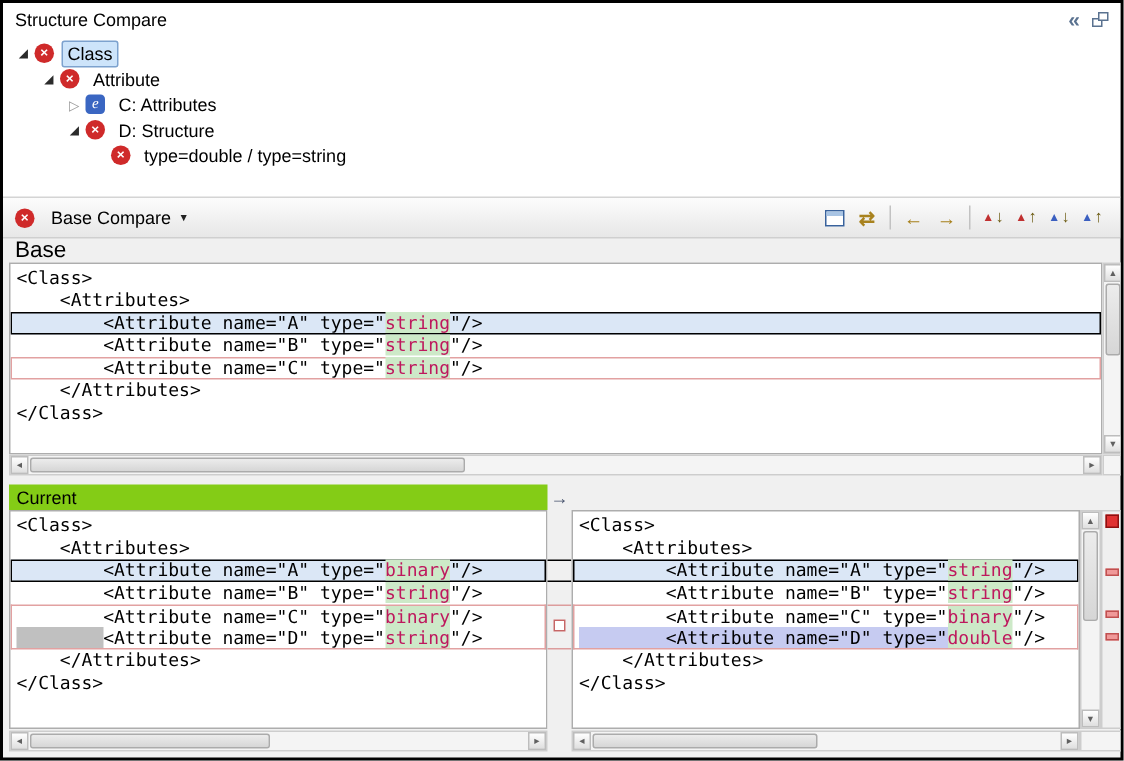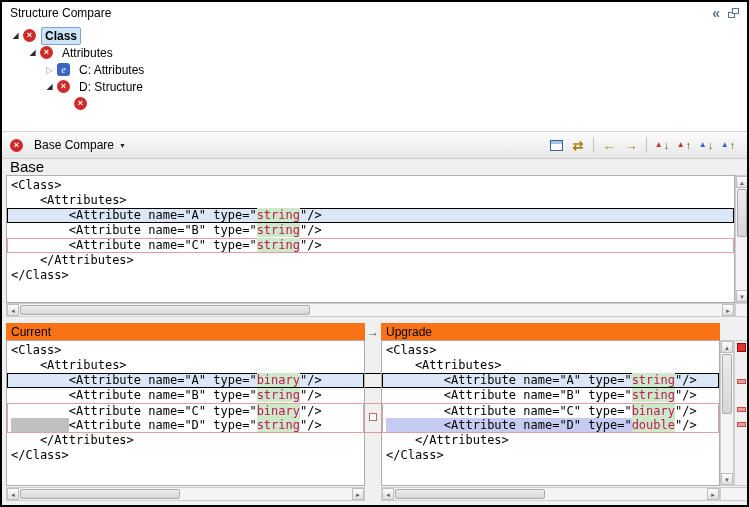--- a/index.html
+++ b/index.html
@@ -22,42 +22,42 @@
   .tree-row { height:17px; display:flex; align-items:center; font-size:12px; color:#000; }
   .expander { width:15px; text-align:center; font-size:8px; color:#2b2b2b; flex:none; }
   .expander.collapsed { color:#9a9a9a; font-size:9px; }
   .node-icon { width:13px; height:13px; margin-right:5px; display:inline-flex; flex:none;
                align-items:center; justify-content:center; }
   .change-icon { background:#cf2a2a; border-radius:50%; color:#fff; font-size:9px;
                  font-weight:bold; line-height:1; }
   .element-icon { background:#3a66c2; border-radius:3px; color:#fff; font-size:10px;
                   font-style:italic; font-family:"Liberation Serif", serif; line-height:1; }
   .tree-label { padding:1px 3px; border:1px solid transparent; border-radius:2px; }
-  .tree-label.selected { background:#cde4fa; border-color:#7da2ce;font-weight:bold; }
+  .tree-label.selected { background:#cde4fa; border-color:#7da2ce; }
 
   
   .tc-header { position:absolute; left:0; top:130px; width:745px; height:27px;
                background:linear-gradient(#fcfcfc,#e7e7e7); border-bottom:1px solid #cfcfcf;
                display:flex; align-items:center; padding:0 8px; }
   .tc-title { font-size:12px; margin-left:6px; }
   .dropdown-arrow { font-size:7px; margin-left:5px; color:#222; }
   .toolbar { margin-left:auto; display:flex; align-items:center; }
   .tool-btn { width:22px; height:20px; display:inline-flex; align-items:center;
               justify-content:center; border-radius:2px; font-size:13px; }
   .tool-sep { width:1px; height:16px; background:#c2c2c2; margin:0 4px; display:inline-block; }
   .pane-glyph { width:13px; height:11px; border:1px solid #39629c; background:#fff;
                 position:relative; display:inline-block; }
   .pane-glyph::before { content:""; position:absolute; left:0; top:0; right:0; height:3px; background:#a8c4e4; }
   .nav-delta { font-size:8px; margin-right:1px; line-height:1; }
   .nav-arrow { font-size:11px; color:#6b5a10; line-height:1; }
 
   
   .section-label { position:absolute; font-size:15px; height:16px; line-height:16px; color:#000; }
   .pane-header { position:absolute; font-size:12px; display:flex; align-items:center;
-                 padding:0 5px; background:#f97316; }
+                 padding:0 5px; background:#84cc16; }
   .center-header { position:absolute; display:flex; align-items:center; justify-content:center; }
   .center-icon { font-size:12px; color:#44506b; font-weight:bold; }
 
   
   .code-pane { position:absolute; background:#fff; border:1px solid #adadad;
                padding-top:2px; overflow:hidden; }
   .code-line { height:15px; line-height:15px; font-family:"DejaVu Sans Mono", monospace;
                font-size:12px; white-space:pre; padding-left:4px; color:#000; }
   .code-line.selected { background:#dbe7f6; border:1px solid #000; line-height:13px; padding-left:3px; }
   .code-line.pink-top { border:1px solid #e2a1a1; border-bottom:none; line-height:14px; padding-left:3px; }
@@ -105,35 +105,36 @@
     </div>
     <div class="tree">
         <div class="tree-row" style="padding-left: 6px;">
           <span class="expander">◢</span>
           <span class="node-icon change-icon">×</span>
           <span class="tree-label selected">Class</span>
         </div>
         <div class="tree-row" style="padding-left: 23px;">
           <span class="expander">◢</span>
           <span class="node-icon change-icon">×</span>
-          <span class="tree-label">Attributes</span>
+          <span class="tree-label">Attribute</span>
         </div>
         <div class="tree-row" style="padding-left: 40px;">
           <span class="expander collapsed">▷</span>
           <span class="node-icon element-icon">e</span>
           <span class="tree-label">C: Attributes</span>
         </div>
         <div class="tree-row" style="padding-left: 40px;">
           <span class="expander">◢</span>
           <span class="node-icon change-icon">×</span>
           <span class="tree-label">D: Structure</span>
         </div>
         <div class="tree-row" style="padding-left: 57px;">
           <span class="expander"></span>
           <span class="node-icon change-icon">×</span>
+          <span class="tree-label">type=double / type=string</span>
         </div>
       </div>
   </div>
 
   <div class="tc-header">
     <span class="node-icon change-icon">×</span>
     <span class="tc-title">Base Compare</span>
     <span class="dropdown-arrow">▼</span>
     <span class="toolbar">
         <span class="tool-btn">
@@ -186,23 +187,20 @@
     <span class="sb-btn" style="right:0; top:0; width:12px; height:12px;">▸</span>
   </div>
   <div class="sb-corner" style="left:733px; top:301px; width:14px; height:14px;"></div>
 
   <div class="pane-header" style="left:4px; top:321px; width:359px; height:17px;">
     <span>Current</span>
   </div>
   <div class="center-header" style="left:363px; top:321px; width:16px; height:17px;">
     <span class="center-icon">→</span>
   </div>
-  <div class="pane-header" style="left:379px; top:321px; width:339px; height:17px;">
-    <span>Upgrade</span>
-  </div>
 
   <div class="code-pane" style="left:4px; top:338px; width:359px; height:146px;">
       <div class="code-line"><span class="seg code">&lt;Class&gt;</span></div>
       <div class="code-line"><span class="seg code">    &lt;Attributes&gt;</span></div>
       <div class="code-line selected"><span class="seg code">        &lt;Attribute name="A" type="</span><span class="seg value">binary</span><span class="seg code">"/&gt;</span></div>
       <div class="code-line"><span class="seg code">        &lt;Attribute name="B" type="</span><span class="seg value">string</span><span class="seg code">"/&gt;</span></div>
       <div class="code-line pink-top"><span class="seg code">        &lt;Attribute name="C" type="</span><span class="seg value">binary</span><span class="seg code">"/&gt;</span></div>
       <div class="code-line pink-bottom"><span class="seg graysel">        </span><span class="seg code">&lt;Attribute name="D" type="</span><span class="seg value">string</span><span class="seg code">"/&gt;</span></div>
       <div class="code-line"><span class="seg code">    &lt;/Attributes&gt;</span></div>
       <div class="code-line"><span class="seg code">&lt;/Class&gt;</span></div>

